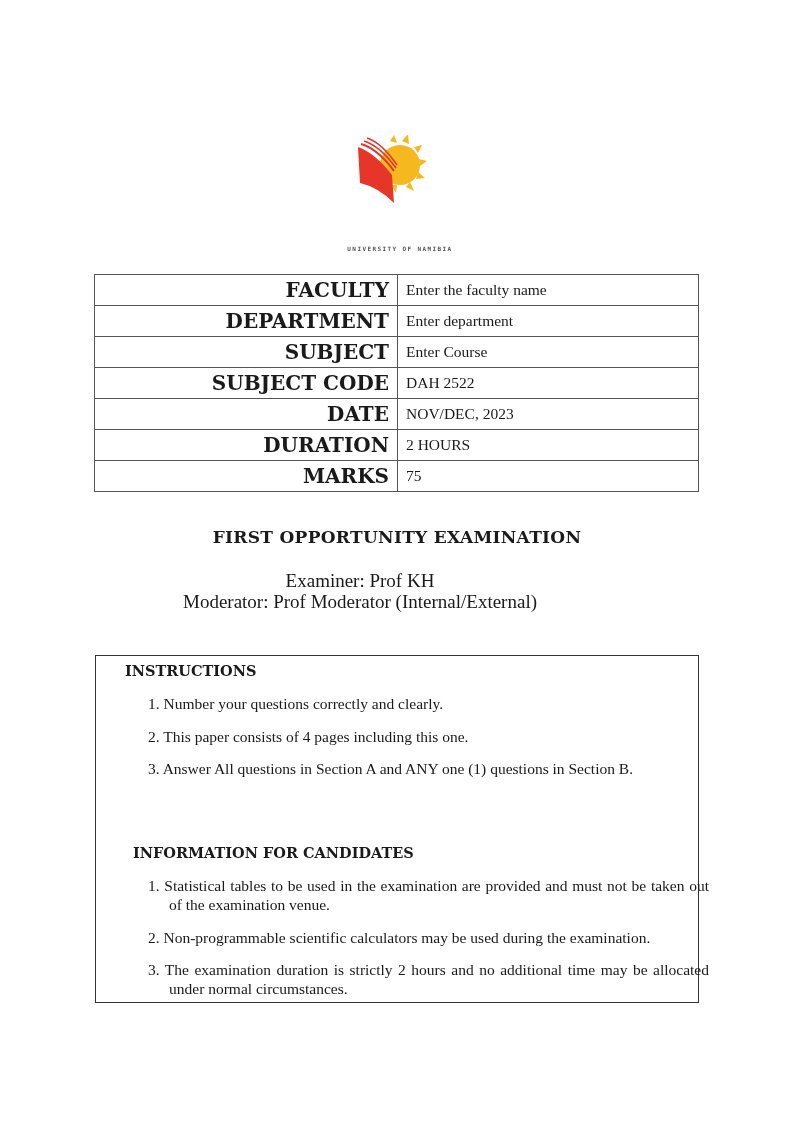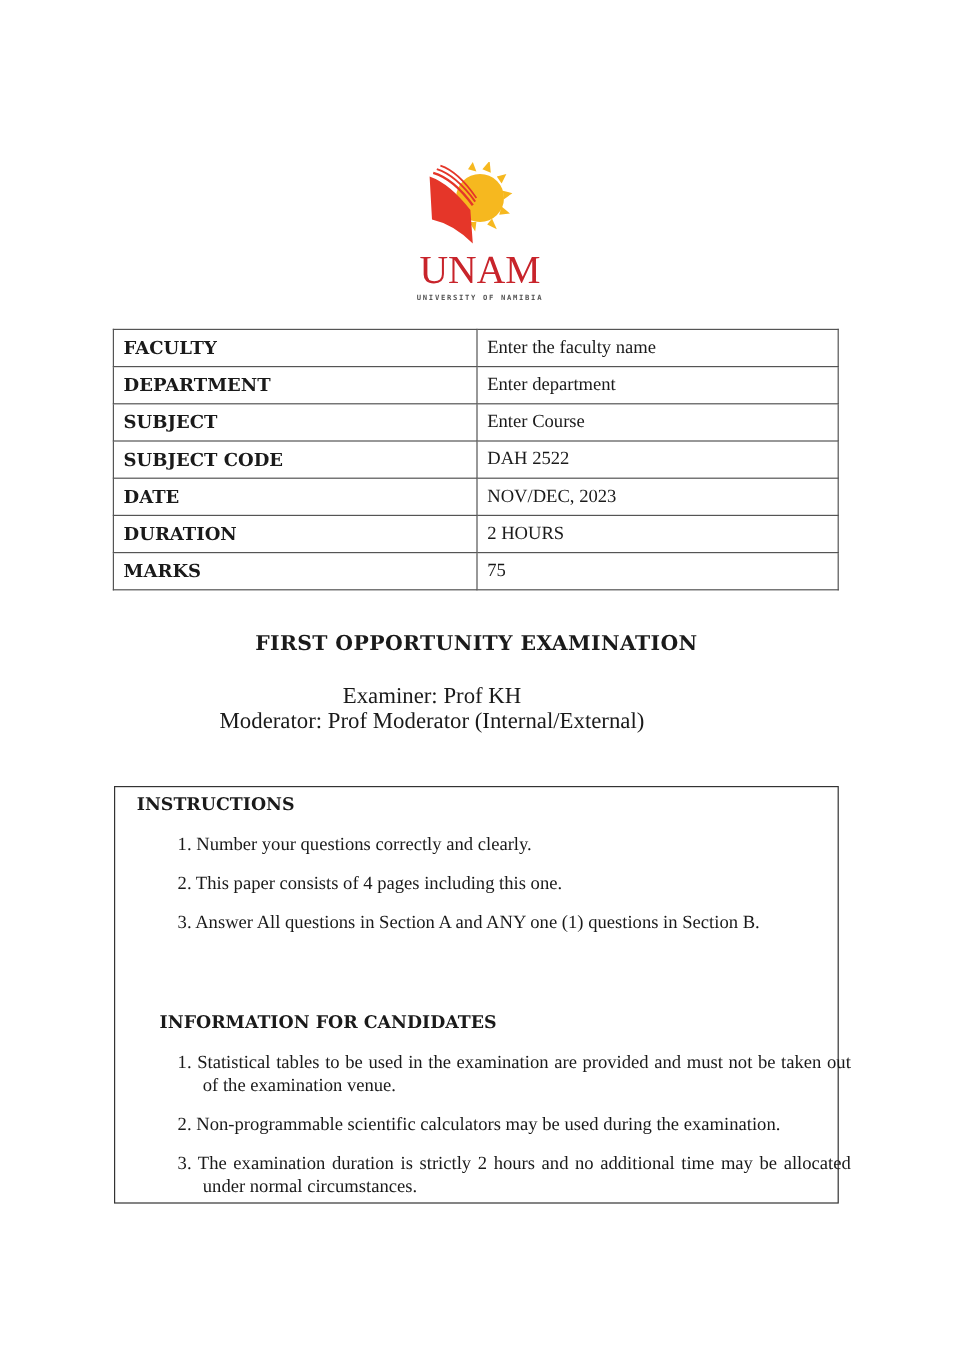--- a/index.html
+++ b/index.html
@@ -6,21 +6,21 @@
   body { width: 794px; height: 1123px; position: relative; overflow: hidden;
          font-family: "DejaVu Serif", "Liberation Serif", serif; color: #1a1a1a; }
   .logo { position: absolute; left: 330px; top: 135px; width: 140px; height: 120px; }
   .logo-word { position: absolute; left: 0; width: 140px; top: 73px; text-align: center;
                font-family: "Liberation Serif", serif; font-size: 33px; color: #c8242b; letter-spacing: 0px; }
   .logo-sub { position: absolute; left: 0; width: 140px; top: 110px; text-align: center;
               font-family: "DejaVu Sans Mono", monospace; font-size: 6px; font-weight: bold; letter-spacing: 1.4px; color: #555; }
   table.info { position: absolute; left: 94px; top: 274px; width: 605px; border-collapse: collapse;
                font-family: "Liberation Serif", serif; font-size: 15.5px; }
   table.info td { border: 1px solid #555; height: 30px; padding: 0 8px; vertical-align: middle; }
-  table.info td.k { width: 286px; font-weight: bold; font-family: "DejaVu Serif", serif; font-size: 15px; }
+  table.info td.k { width: 286px; font-weight: bold; font-family: "DejaVu Serif", serif; font-size: 20px; text-align: right; }
   .title { position: absolute; left: 0; width: 794px; top: 527px; text-align: center;
            font-family: "DejaVu Serif", serif; font-weight: bold; font-size: 17px; letter-spacing: 0.3px; }
   .sub { position: absolute; left: 0; width: 720px; text-align: center;
          font-family: "Liberation Serif", serif; font-size: 19px; }
   .box { position: absolute; left: 95px; top: 655px; width: 602px; height: 346px; border: 1.5px solid #333; }
   .h { position: absolute; font-family: "DejaVu Serif", serif; font-weight: bold; font-size: 14.5px; }
   .item { position: absolute; left: 52px; width: 540px; font-family: "Liberation Serif", serif;
           font-size: 15.5px; line-height: 19px; padding-left: 21px; text-indent: -21px; text-align: justify; }
 </style>
 </head>
@@ -36,21 +36,20 @@
       <polygon points="89,24 97,26 90,31"></polygon>
       <polygon points="88,37 95,43 86,44"></polygon>
       <polygon points="80,47 84,56 76,52"></polygon>
       <polygon points="67,50 66,58 61,50"></polygon>
     </g>
     <path d="M28 12 Q45 18 62 40 L64 68 Q48 52 30 48 Z" fill="#e53629"></path>
     <path d="M31 9 Q48 14 64 36" stroke="#e53629" stroke-width="2" fill="none"></path>
     <path d="M34 6 Q50 11 66 33" stroke="#e53629" stroke-width="1.6" fill="none"></path>
     <path d="M37 3 Q52 8 67 30" stroke="#e53629" stroke-width="1.4" fill="none"></path>
   </svg>
-  <div class="logo-word">UNAM</div>
   <div class="logo-sub">UNIVERSITY OF NAMIBIA</div>
 </div>
 
 <table class="info">
   <tbody>
       <tr>
         <td class="k">FACULTY</td>
         <td>Enter the faculty name</td>
       </tr>
   <tr>
@@ -78,21 +77,21 @@
         <td>75</td>
       </tr>
 </tbody>
   </table>
 
 <div class="title">FIRST OPPORTUNITY EXAMINATION</div>
 <div class="sub" style="top:570px">Examiner: Prof KH</div>
 <div class="sub" style="top:591px">Moderator: Prof Moderator (Internal/External)</div>
 
 <div class="box">
-  <div class="h" style="left:18px;top:6px">INSTRUCTIONS</div>
+  <div class="h" style="left:29px;top:6px">INSTRUCTIONS</div>
   <div class="item" style="top:38px">1. Number your questions correctly and clearly.</div>
   <div class="item" style="top:71px">2. This paper consists of 4 pages including this one.</div>
   <div class="item" style="top:103px">3. Answer All questions in Section A and ANY one (1) questions in Section B.</div>
   <div class="h" style="left:37px;top:188px">INFORMATION FOR CANDIDATES</div>
   <div class="item" style="top:220px">1. Statistical tables to be used in the examination are provided and must not be taken out of the examination venue.</div>
   <div class="item" style="top:272px">2. Non-programmable scientific calculators may be used during the examination.</div>
   <div class="item" style="top:304px">3. The examination duration is strictly 2 hours and no additional time may be allocated under normal circumstances.</div>
 </div>
 
 </body></html>

